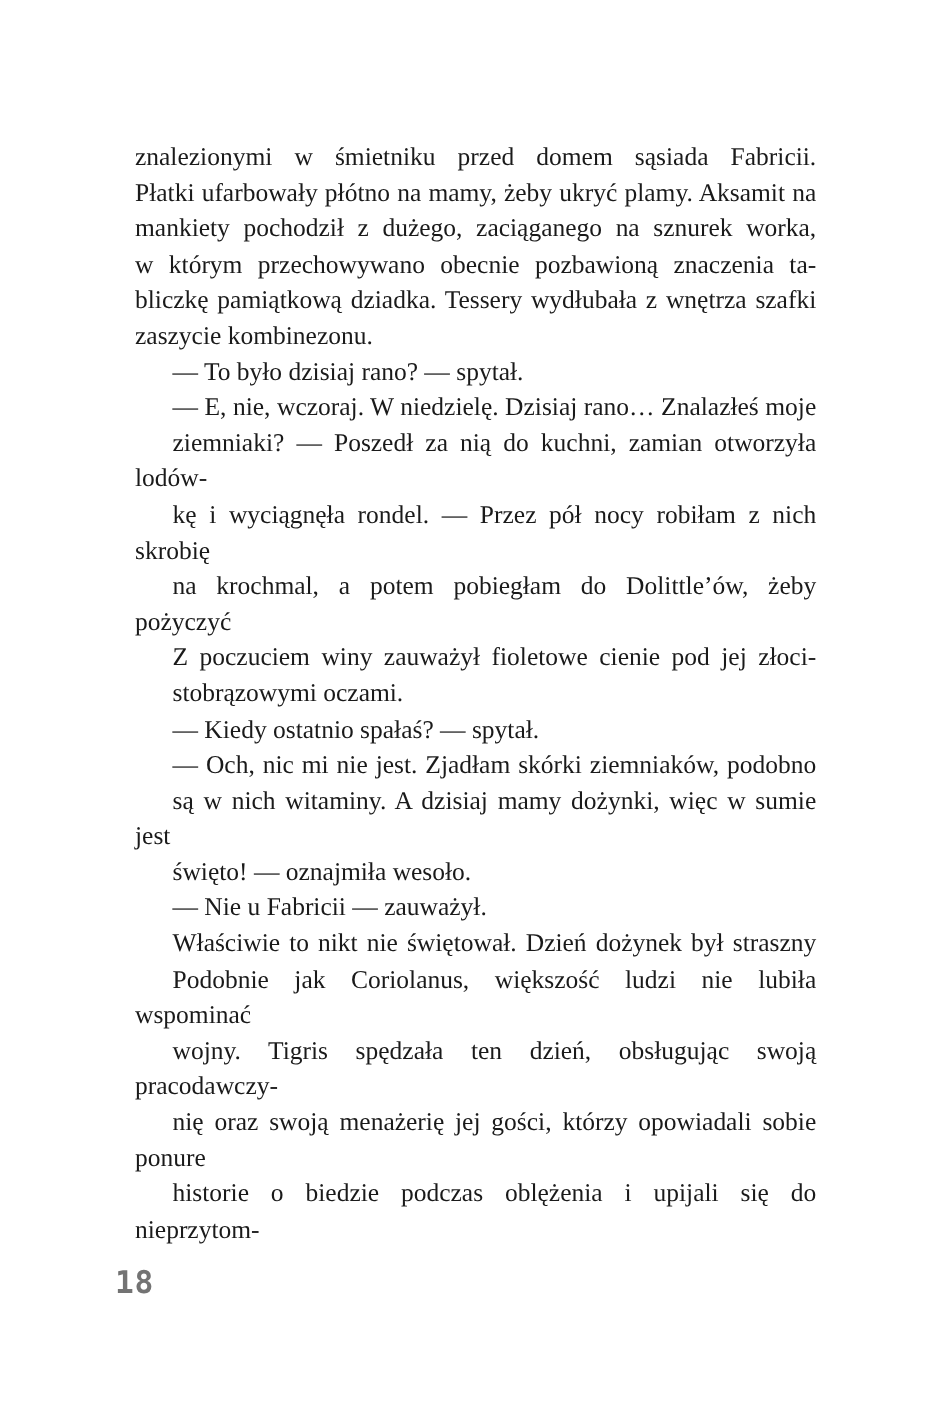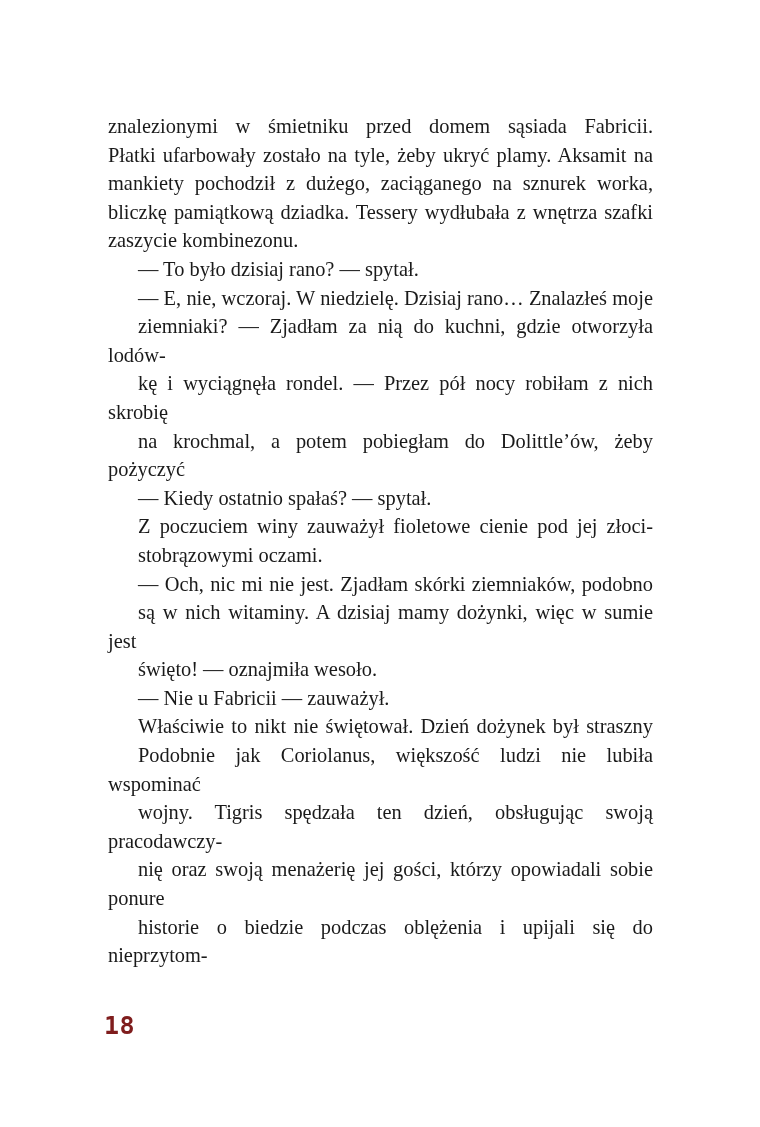--- a/index.html
+++ b/index.html
@@ -47,62 +47,63 @@
   .line.just {
     text-align: justify;
     text-align-last: justify;
   }
   .line.last {
     text-align: center;
     text-align-last: left;
   }
   .folio {
     position: absolute;
-    left: 104px;
+    left: 92px;
     top: 995px;
     font-family: "DejaVu Sans Mono", "Liberation Mono", monospace;
     font-size: 25px;
     font-weight: 700;
     letter-spacing: 0.5px;
-    color: #7f1d1d;
+    color: #737373;
   }
 </style>
 </head>
 <body>
 
 <div class="page">
 
   <div class="text-block">
 
     <p class="para continued">
       <span class="line just">znalezionymi w śmietniku przed domem sąsiada Fabricii.</span>
-      <span class="line just">Płatki ufarbowały zostało na tyle, żeby ukryć plamy. Aksamit na</span>
+      <span class="line just">Płatki ufarbowały płótno na mamy, żeby ukryć plamy. Aksamit na</span>
       <span class="line just">mankiety pochodził z dużego, zaciąganego na sznurek worka,</span>
+      <span class="line just">w którym przechowywano obecnie pozbawioną znaczenia ta-</span>
       <span class="line just">bliczkę pamiątkową dziadka. Tessery wydłubała z wnętrza szafki</span>
       <span class="line last">zaszycie kombinezonu.</span>
     </p>
 
     <p class="para">
       <span class="line last">— To było dzisiaj rano? — spytał.</span>
     </p>
 
     <p class="para">
       <span class="line just">— E, nie, wczoraj. W niedzielę. Dzisiaj rano… Znalazłeś moje</span>
-      <span class="line just">ziemniaki? — Zjadłam za nią do kuchni, gdzie otworzyła lodów-</span>
+      <span class="line just">ziemniaki? — Poszedł za nią do kuchni, zamian otworzyła lodów-</span>
       <span class="line just">kę i wyciągnęła rondel. — Przez pół nocy robiłam z nich skrobię</span>
       <span class="line just">na krochmal, a potem pobiegłam do Dolittle’ów, żeby pożyczyć</span>
     </p>
 
     <p class="para">
-      <span class="line last">— Kiedy ostatnio spałaś? — spytał.</span>
+      <span class="line just">Z poczuciem winy zauważył fioletowe cienie pod jej złoci-</span>
+      <span class="line last">stobrązowymi oczami.</span>
     </p>
 
     <p class="para">
-      <span class="line just">Z poczuciem winy zauważył fioletowe cienie pod jej złoci-</span>
-      <span class="line last">stobrązowymi oczami.</span>
+      <span class="line last">— Kiedy ostatnio spałaś? — spytał.</span>
     </p>
 
     <p class="para">
       <span class="line just">— Och, nic mi nie jest. Zjadłam skórki ziemniaków, podobno</span>
       <span class="line just">są w nich witaminy. A dzisiaj mamy dożynki, więc w sumie jest</span>
       <span class="line last">święto! — oznajmiła wesoło.</span>
     </p>
 
     <p class="para">
       <span class="line last">— Nie u Fabricii — zauważył.</span>

